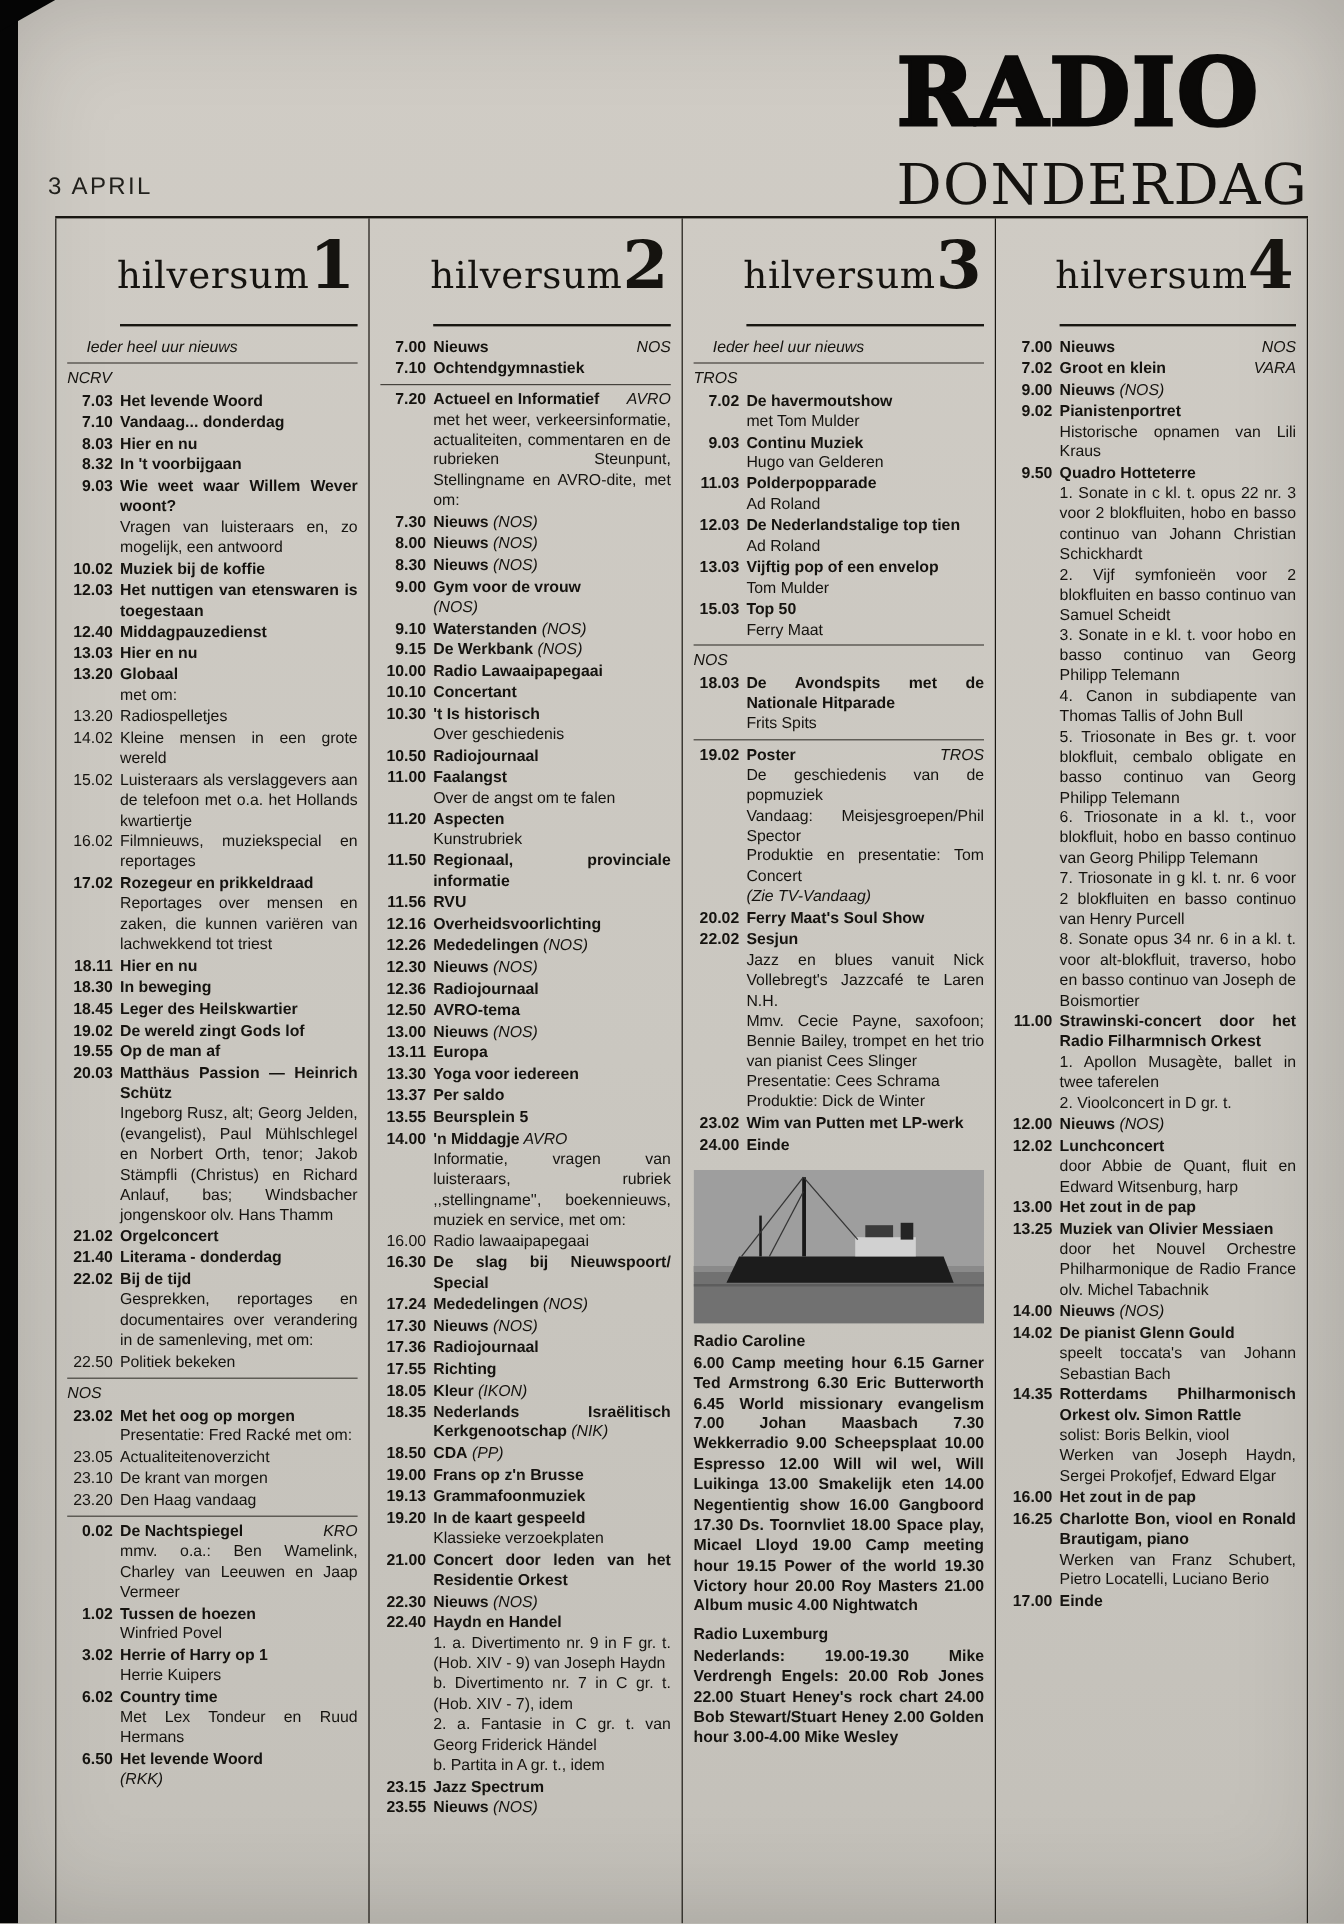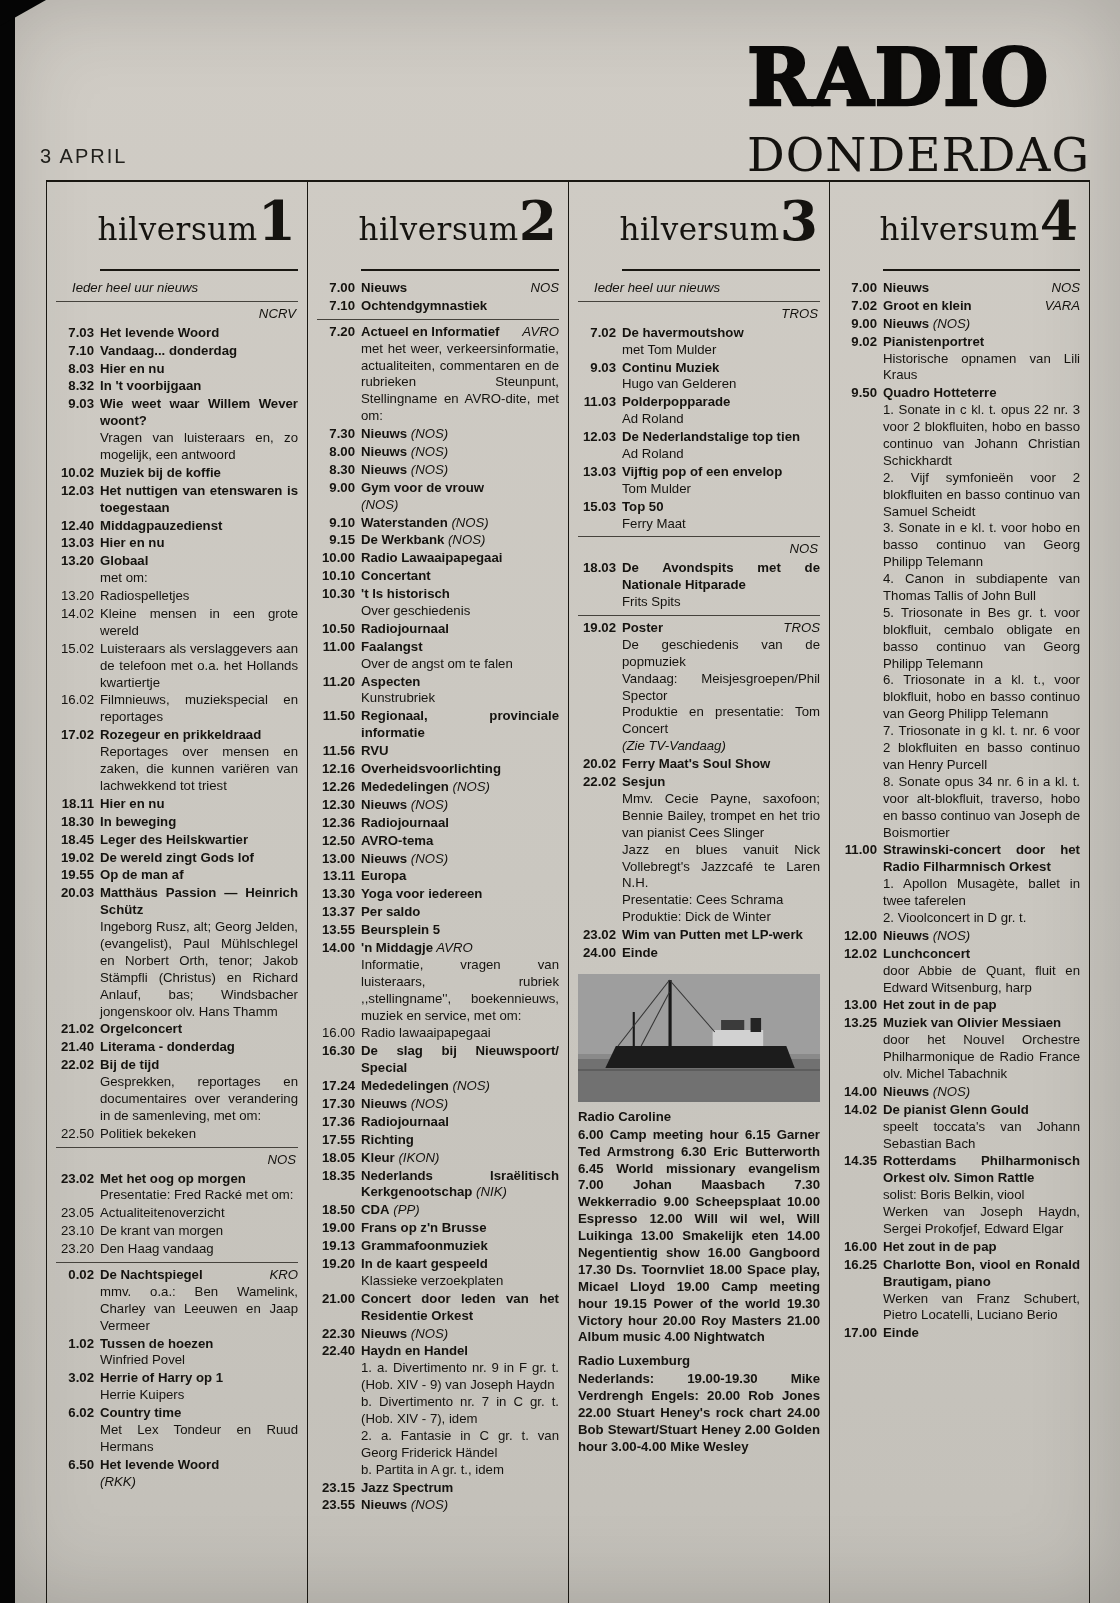--- a/index.html
+++ b/index.html
@@ -62,21 +62,21 @@
     font-family:"DejaVu Serif","Liberation Serif",serif;
     font-size:31px; letter-spacing:.5px;
   }
   .num {
     font-family:"DejaVu Serif","Liberation Serif",serif;
     font-size:55px; font-weight:bold; line-height:.75;
   }
   
   .col-body { font-size:13.2px; line-height:1.28; }
   .note   { font-style:italic; margin:2px 16px 3px; }
-  .net    { text-align:right; font-style:italic; margin:1px 2px 2px 0; }
+  .net    { font-style:italic; margin:1px 2px 2px 0; }
   .rule   { border-top:1px solid #45423c; margin:4px 0; }
   .entry  { display:flex; margin-bottom:1px; }
   .time   {
     flex:none; width:44px; padding-right:6px; text-align:right;
     font-weight:bold; white-space:nowrap;
   }
   .sub .time { font-weight:normal; }
   .etext  { flex:1; min-width:0; text-align:justify; }
   .title  { font-weight:bold; }
   .sub .title { font-weight:normal; }
@@ -487,21 +487,21 @@
           <div class="entry">
             <span class="time">19.02</span>
             <div class="etext"><span class="tag">TROS</span><span class="title">Poster</span><div class="desc">De geschiedenis van de popmuziek</div><div class="desc">Vandaag: Meisjesgroepen/Phil Spector</div><div class="desc">Produktie en presentatie: Tom Concert</div><div class="desc em">(Zie TV-Vandaag)</div></div>
           </div>
           <div class="entry">
             <span class="time">20.02</span>
             <div class="etext"><span class="title">Ferry Maat's Soul Show</span></div>
           </div>
           <div class="entry">
             <span class="time">22.02</span>
-            <div class="etext"><span class="title">Sesjun</span><div class="desc">Mmv. Cecie Payne, saxofoon; Bennie Bailey, trompet en het trio van pianist Cees Slinger</div><div class="desc">Jazz en blues vanuit Nick Vollebregt's Jazzcafé te Laren N.H.</div><div class="desc">Presentatie: Cees Schrama</div><div class="desc">Produktie: Dick de Winter</div></div>
+            <div class="etext"><span class="title">Sesjun</span><div class="desc">Jazz en blues vanuit Nick Vollebregt's Jazzcafé te Laren N.H.</div><div class="desc">Mmv. Cecie Payne, saxofoon; Bennie Bailey, trompet en het trio van pianist Cees Slinger</div><div class="desc">Presentatie: Cees Schrama</div><div class="desc">Produktie: Dick de Winter</div></div>
           </div>
           <div class="entry">
             <span class="time">23.02</span>
             <div class="etext"><span class="title">Wim van Putten met LP-werk</span></div>
           </div>
           <div class="entry">
             <span class="time">24.00</span>
             <div class="etext"><span class="title">Einde</span></div>
           </div>
           <div class="photo">

